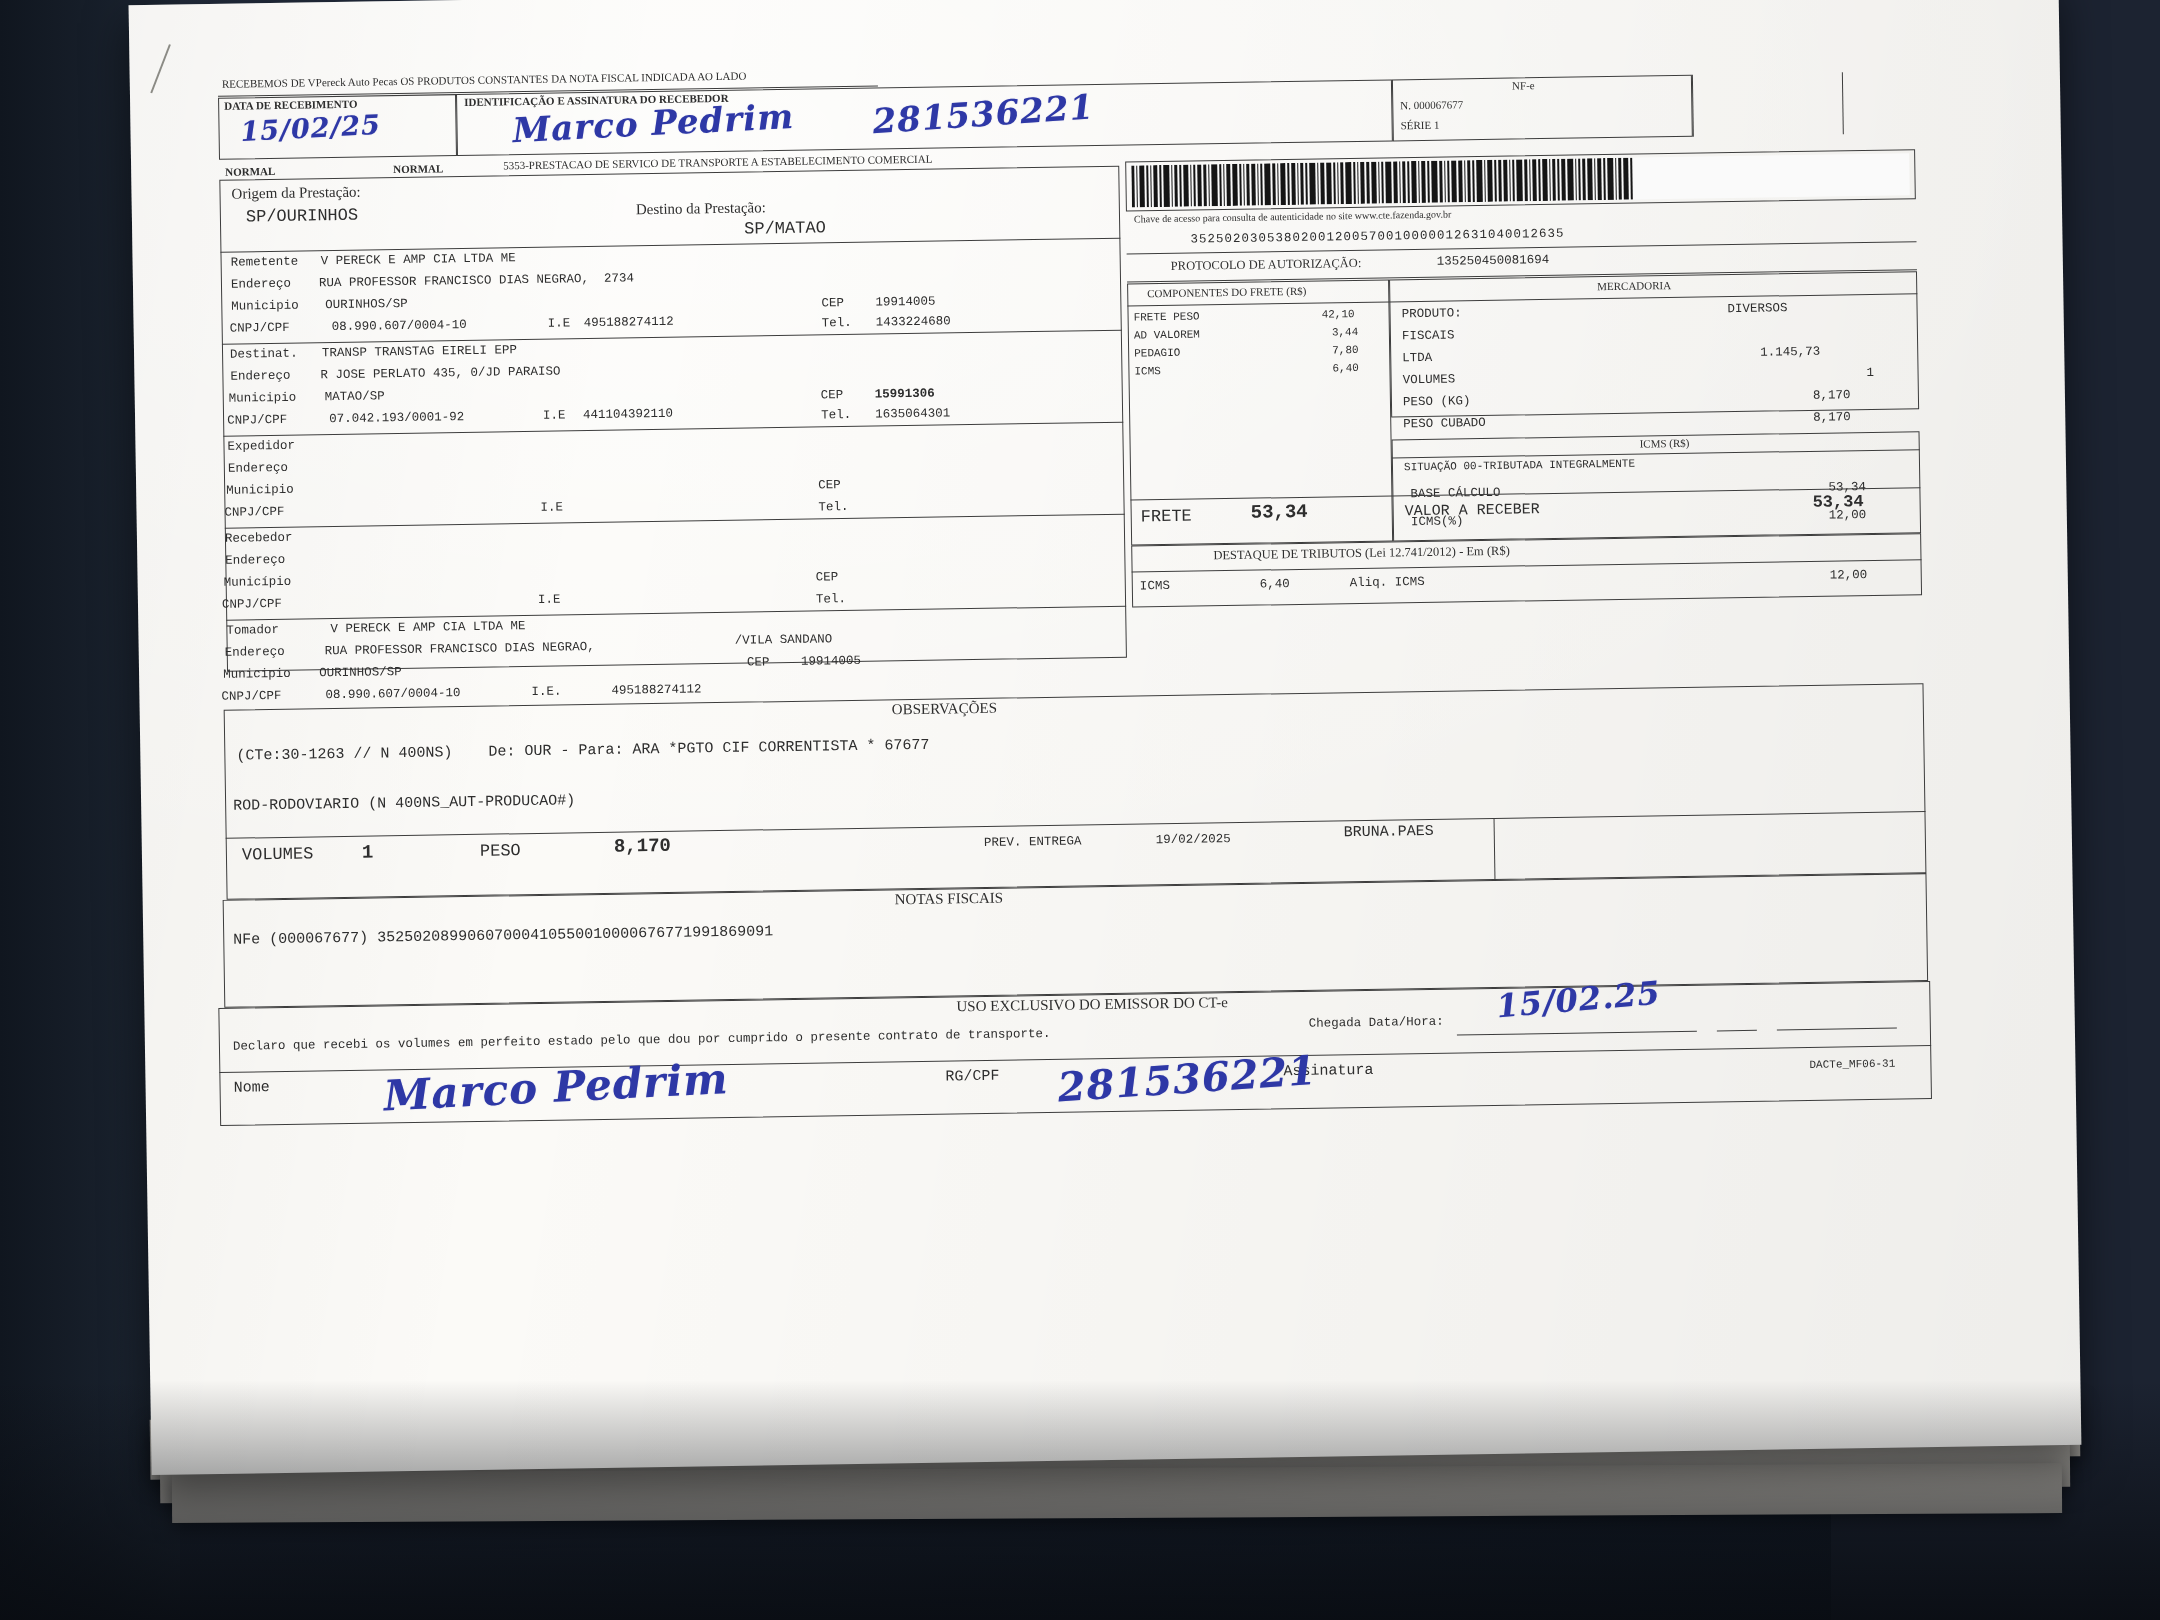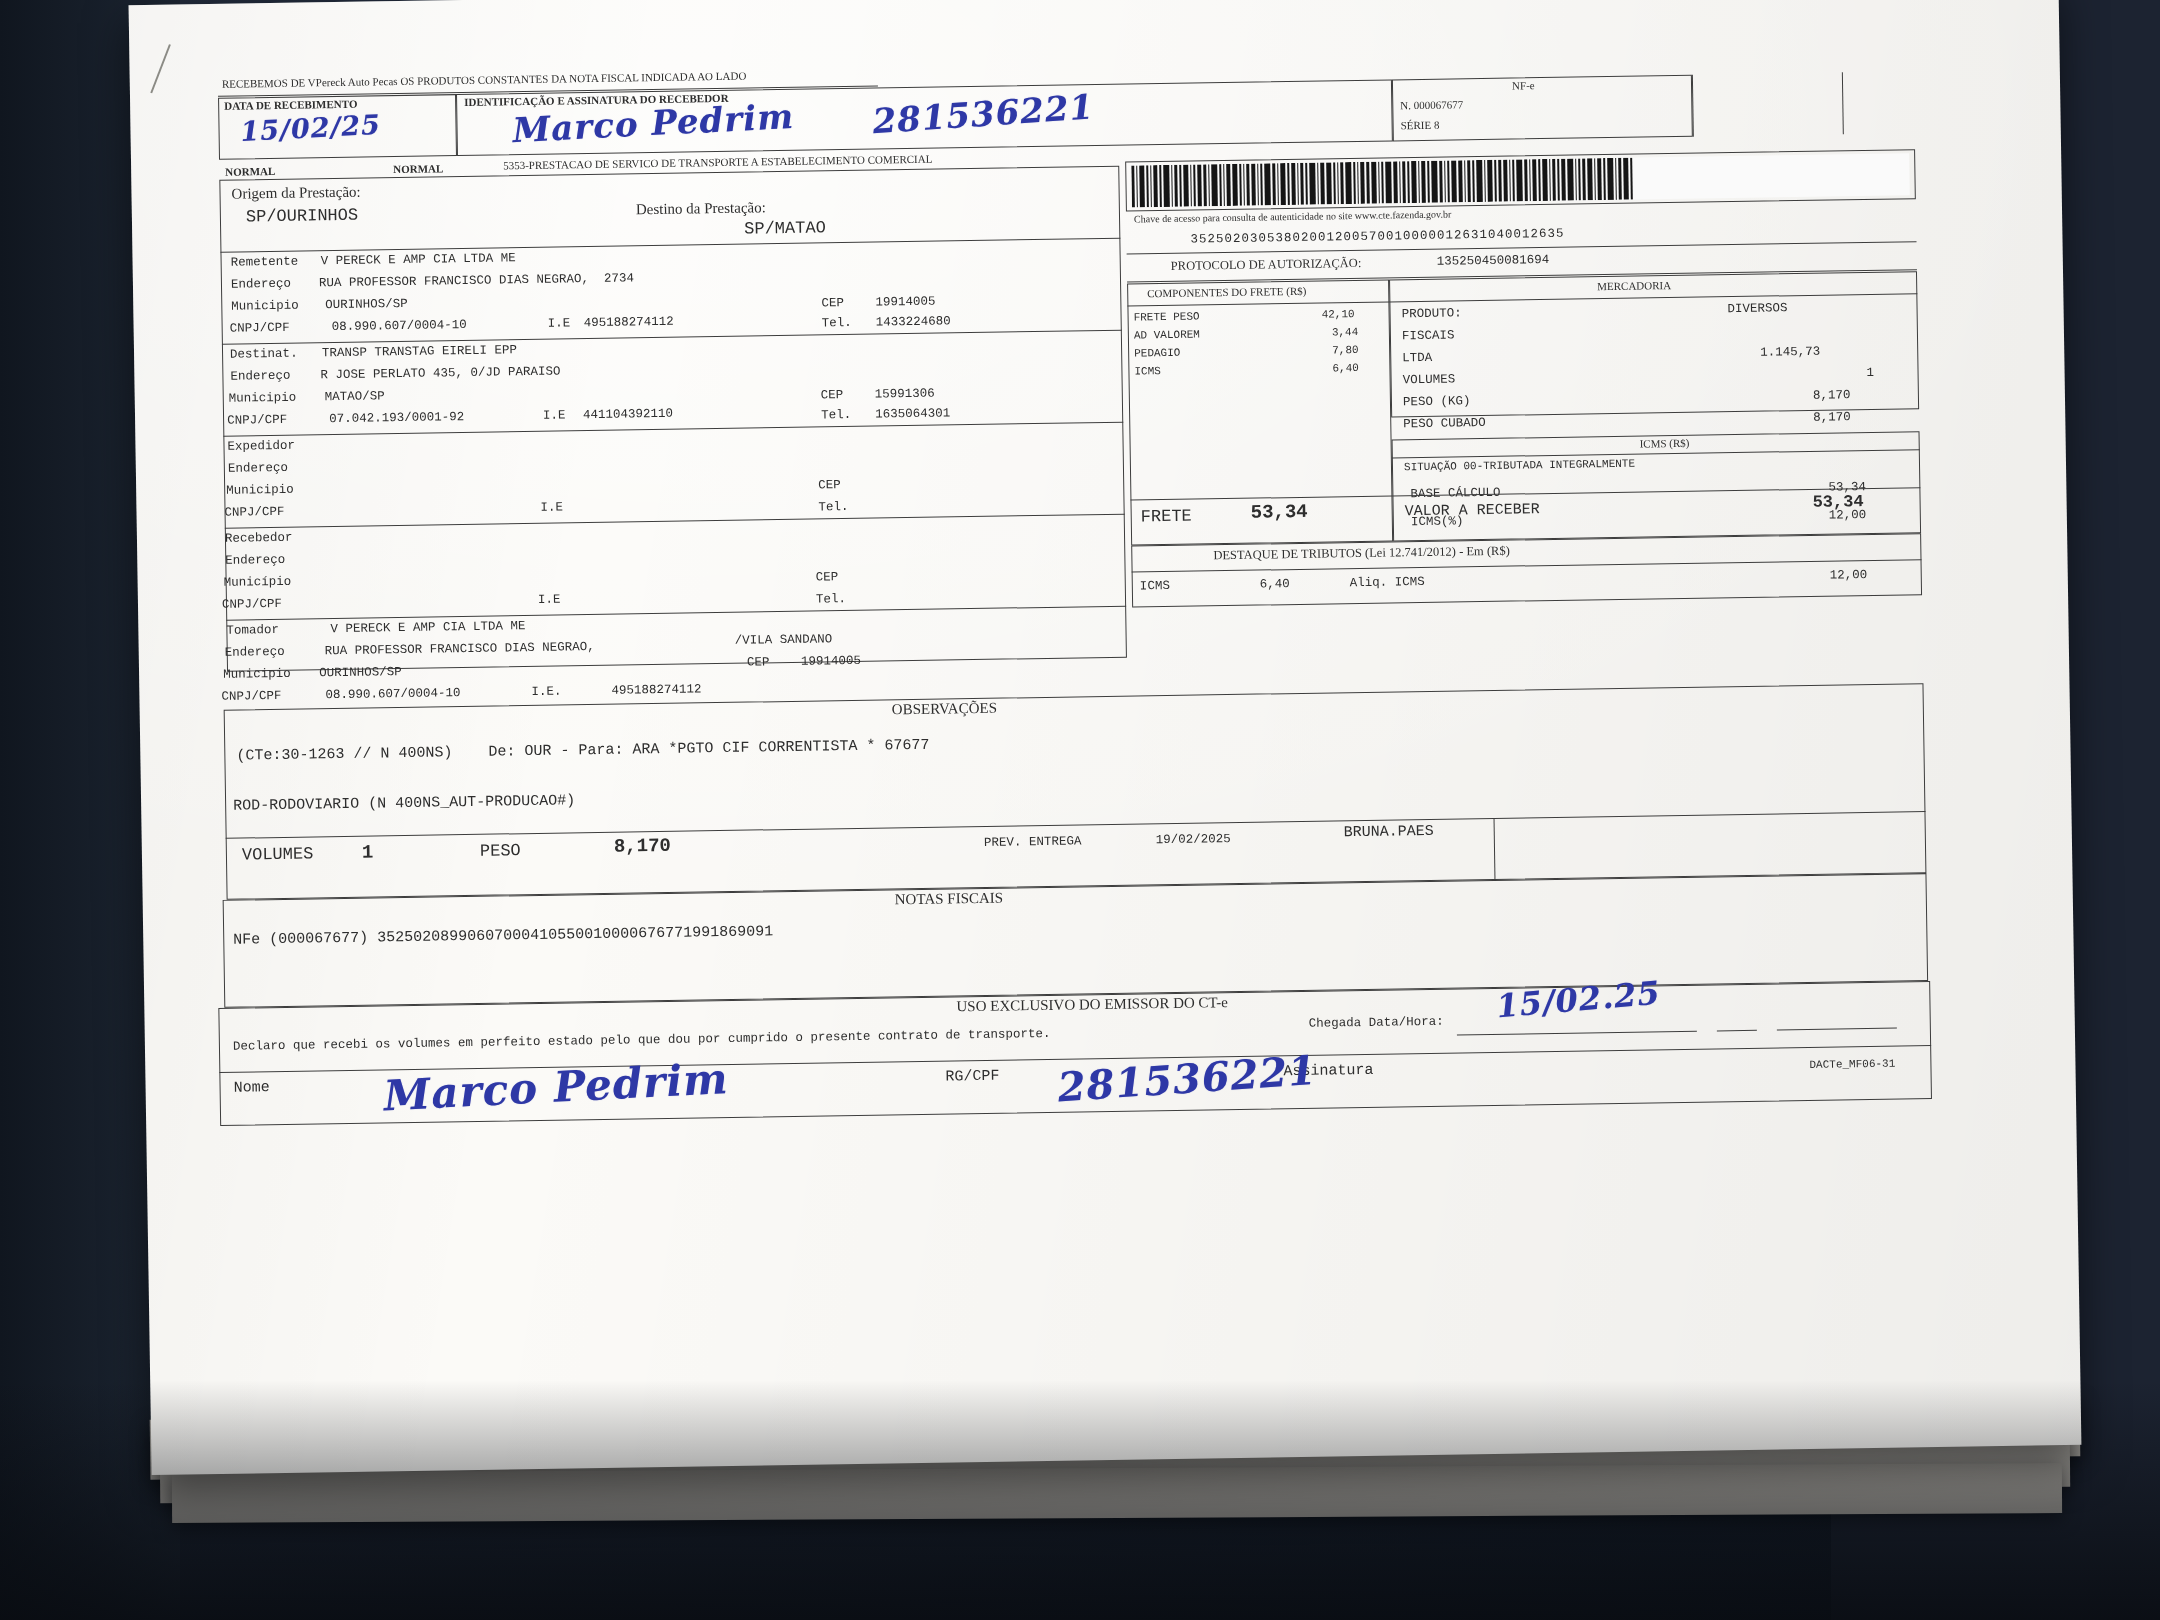--- a/index.html
+++ b/index.html
@@ -70,21 +70,21 @@
       <div class="hand" style="left:58px;top:38px;font-size:27px;">15/02/25</div>
 
       <div class="bx" style="left:274px;top:22px;width:936px;height:62px;"></div>
       <div class="t xs bold" style="left:282px;top:24px;">IDENTIFICAÇÃO E ASSINATURA DO RECEBEDOR</div>
       <div class="hand" style="left:330px;top:34px;font-size:34px;">Marco Pedrim</div>
       <div class="hand" style="left:690px;top:30px;font-size:34px;transform:rotate(-3deg);">281536221</div>
 
       <div class="bx" style="left:1210px;top:22px;width:300px;height:62px;"></div>
       <div class="t xs" style="left:1330px;top:24px;">NF-e</div>
       <div class="t xs" style="left:1218px;top:42px;">N. 000067677</div>
-      <div class="t xs" style="left:1218px;top:62px;">SÉRIE 8</div>
+      <div class="t xs" style="left:1218px;top:62px;">SÉRIE 1</div>
       <div class="ln" style="left:1510px;top:22px;width:1px;height:62px;"></div>
       <div class="ln" style="left:1660px;top:22px;width:1px;height:62px;"></div>
 
       <div class="t xs bold" style="left:42px;top:90px;">NORMAL</div>
       <div class="t xs bold" style="left:210px;top:90px;">NORMAL</div>
       <div class="t xs" style="left:320px;top:88px;">5353-PRESTACAO DE SERVICO DE TRANSPORTE A ESTABELECIMENTO COMERCIAL</div>
 
       <div class="bx" style="left:36px;top:104px;width:900px;height:492px;"></div>
 
       <div class="t md" style="left:48px;top:110px;">Origem da Prestação:</div>
@@ -113,21 +113,21 @@
       <div class="t sm mono" style="left:136px;top:272px;">TRANSP TRANSTAG EIRELI EPP</div>
       <div class="t sm mono" style="left:44px;top:294px;">Endereço</div>
       <div class="t sm mono" style="left:134px;top:294px;">R JOSE PERLATO 435, 0/JD PARAISO</div>
       <div class="t sm mono" style="left:42px;top:316px;">Municipio</div>
       <div class="t sm mono" style="left:138px;top:316px;">MATAO/SP</div>
       <div class="t sm mono" style="left:40px;top:338px;">CNPJ/CPF</div>
       <div class="t sm mono" style="left:142px;top:338px;">07.042.193/0001-92</div>
       <div class="t sm mono" style="left:356px;top:338px;">I.E</div>
       <div class="t sm mono" style="left:396px;top:338px;">441104392110</div>
       <div class="t sm mono" style="left:634px;top:322px;">CEP</div>
-      <div class="t sm mono" style="left:688px;top:322px;">15991306</div>
+      <div class="t sm mono" style="left:688px;top:322px;font-weight:bold;">15991306</div>
       <div class="t sm mono" style="left:634px;top:342px;">Tel.</div>
       <div class="t sm mono" style="left:688px;top:342px;">1635064301</div>
       <div class="ln" style="left:36px;top:360px;width:900px;height:1px;"></div>
 
       <div class="t sm mono" style="left:40px;top:364px;">Expedidor</div>
       <div class="t sm mono" style="left:40px;top:386px;">Endereço</div>
       <div class="t sm mono" style="left:38px;top:408px;">Municipio</div>
       <div class="t sm mono" style="left:36px;top:430px;">CNPJ/CPF</div>
       <div class="t sm mono" style="left:352px;top:430px;">I.E</div>
       <div class="t sm mono" style="left:630px;top:412px;">CEP</div>

